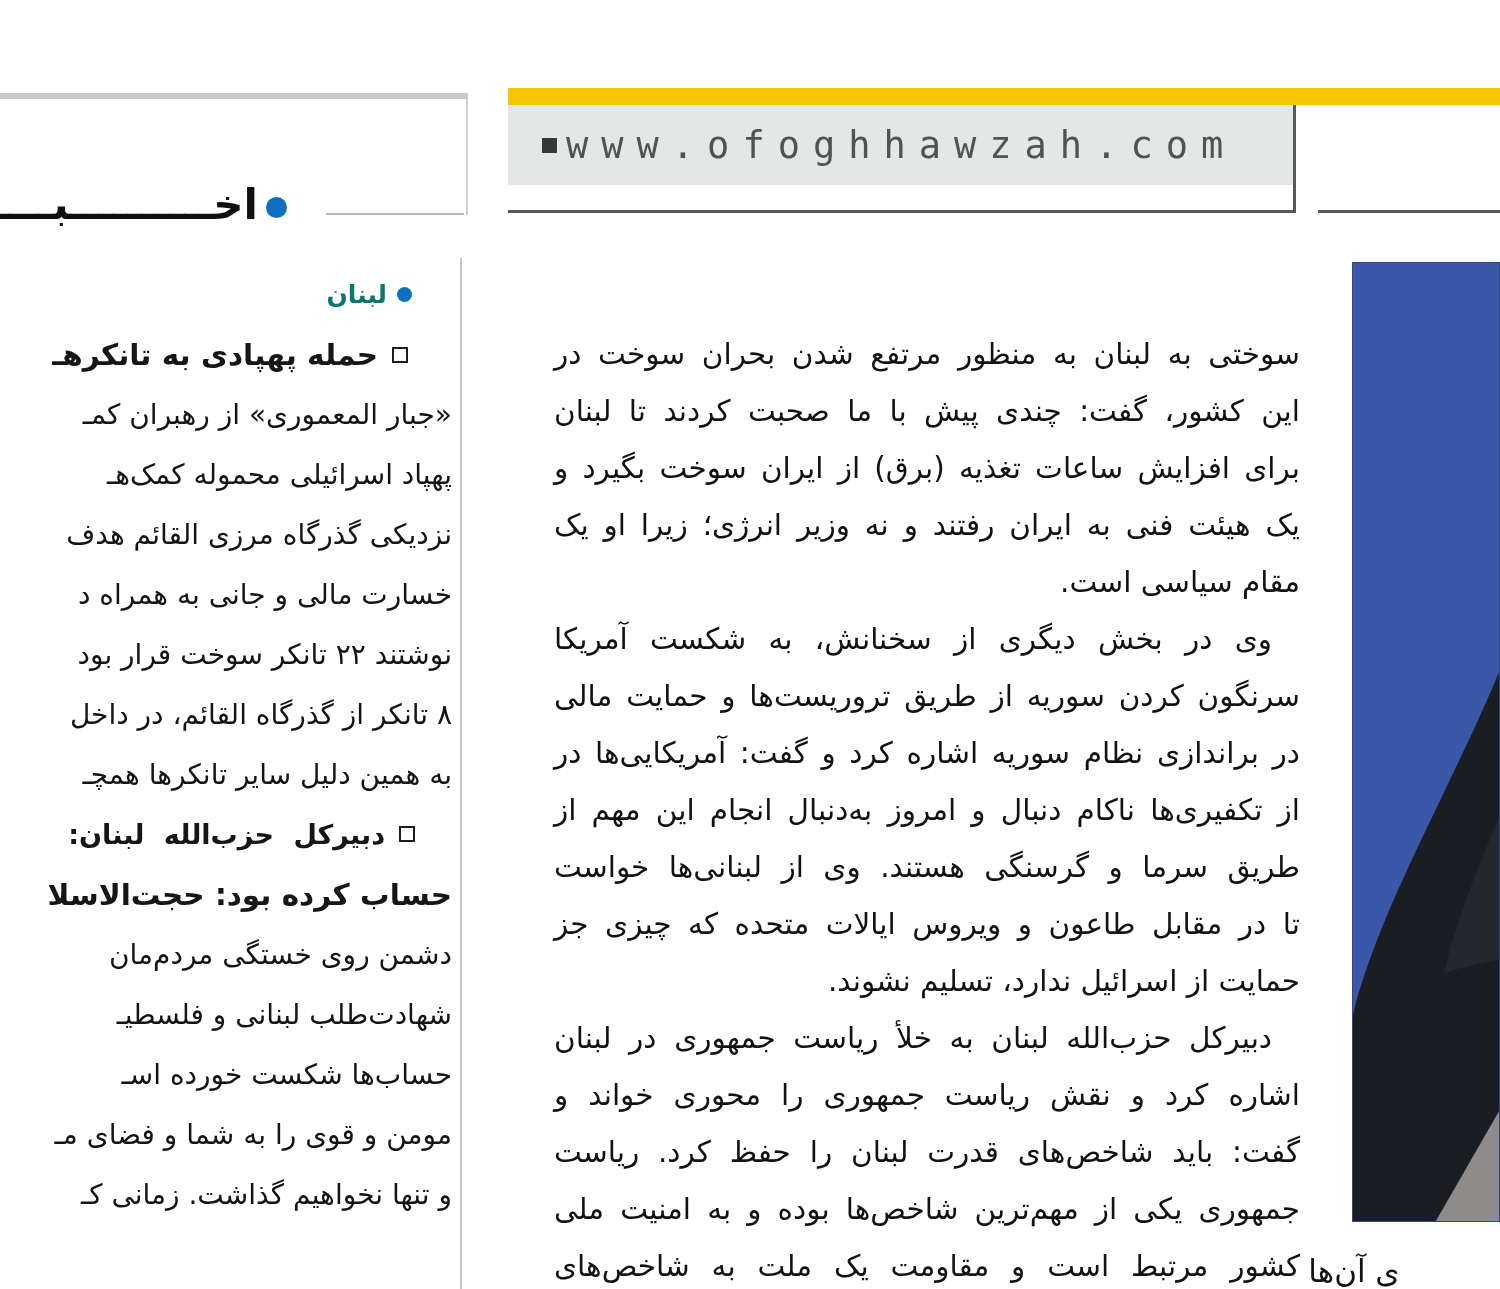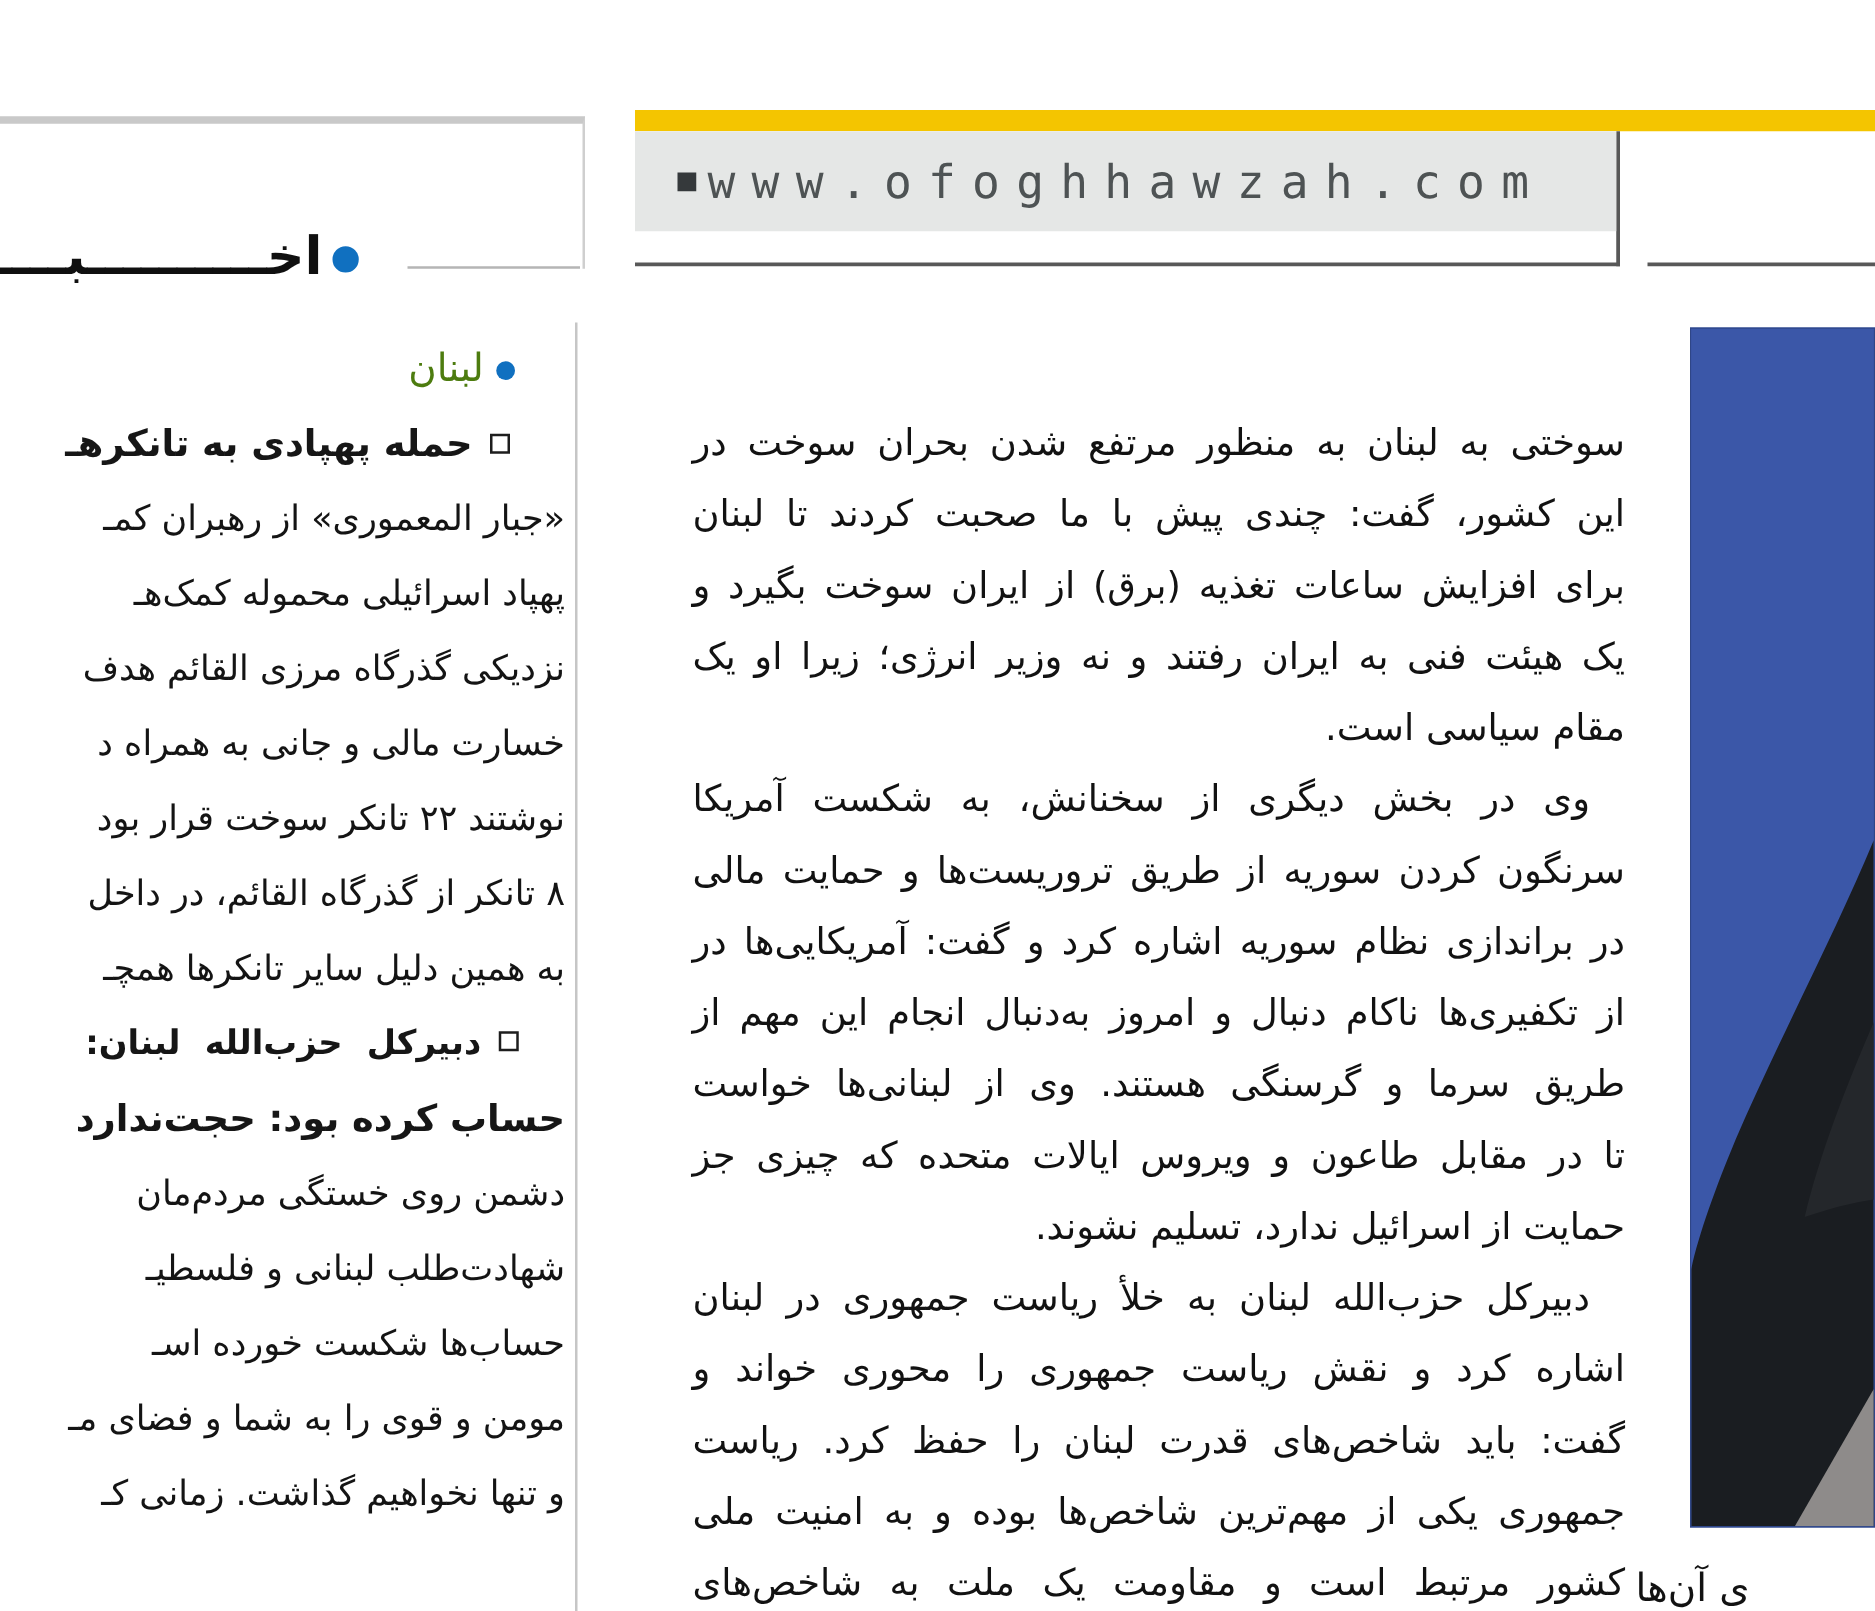--- a/index.html
+++ b/index.html
@@ -49,21 +49,21 @@
   }
   .rule-right-seg{position:absolute;left:1318px;top:210px;width:182px;height:3px;background:#585858;}
   
   .col-divider{position:absolute;left:460px;top:258px;width:2px;height:1031px;background:#c6c6c6;}
   
   .left-col{
     position:absolute;left:0;top:265px;width:452px;
     direction:rtl;font-size:28px;line-height:60px;
   }
   .left-col .ln{white-space:nowrap;height:60px;}
-  .left-col .sec{padding-right:40px;font-weight:normal;font-size:31px;color:#4d7c0f;}
+  .left-col .sec{padding-right:40px;font-weight:bold;font-size:25px;color:#0f766e;}
   .ldot{display:inline-block;width:15px;height:15px;border-radius:50%;background:#1070c0;
         margin-inline-end:10px;vertical-align:1px;}
   .left-col .h1{font-weight:bold;font-size:29.5px;padding-right:44px;color:#161616;}
   .left-col .h2{font-weight:bold;font-size:27px;padding-right:37px;word-spacing:10px;color:#161616;}
   .left-col .hb{font-weight:bold;font-size:29.5px;color:#161616;}
   .sq{display:inline-block;width:12px;height:12px;border:2.5px solid #1d1d1d;background:#ffffff;
       margin-inline-end:14px;vertical-align:2px;}
   
   .mid-col{
     position:absolute;left:510px;top:326px;width:790px;
@@ -115,21 +115,21 @@
     <div class="ln">«جبار المعموری» از رهبران کمـ</div>
     <div class="ln">پهپاد اسرائیلی محموله کمک‌هـ</div>
     <div class="ln">نزدیکی گذرگاه مرزی القائم هدف</div>
     <div class="ln">خسارت مالی و جانی به همراه د</div>
     <div class="ln">نوشتند ۲۲ تانکر سوخت قرار بود</div>
     <div class="ln">۸ تانکر از گذرگاه القائم، در داخل</div>
     <div class="ln">به همین دلیل سایر تانکرها همچـ</div>
     <div class="ln h2">
       <span class="sq"></span><span>دبیرکل حزب‌الله لبنان:</span>
     </div>
-    <div class="ln hb">حساب کرده بود: حجت‌ندارد</div>
+    <div class="ln hb">حساب کرده بود: حجت‌الاسلا</div>
     <div class="ln">دشمن روی خستگی مردم‌مان</div>
     <div class="ln">شهادت‌طلب لبنانی و فلسطیـ</div>
     <div class="ln">حساب‌ها شکست خورده اسـ</div>
     <div class="ln">مومن و قوی را به شما و فضای مـ</div>
     <div class="ln">و تنها نخواهیم گذاشت. زمانی کـ</div>
   </div>
 
   <div class="mid-col">
     <div class="ln">سوختی به لبنان به منظور مرتفع شدن بحران سوخت در</div>
     <div class="ln">این کشور، گفت: چندی پیش با ما صحبت کردند تا لبنان</div>

